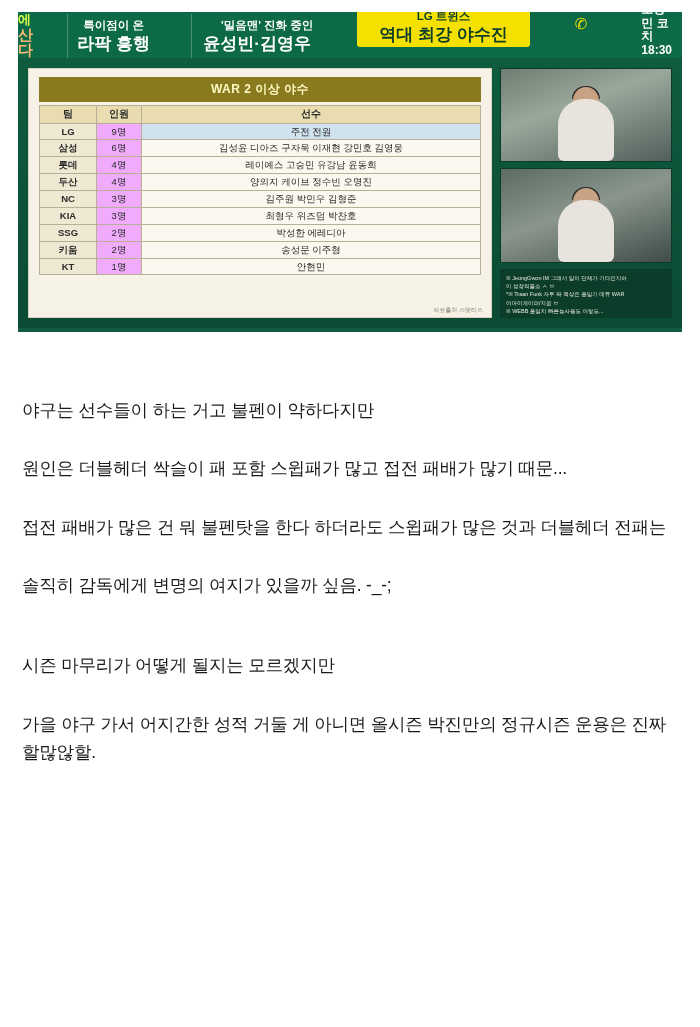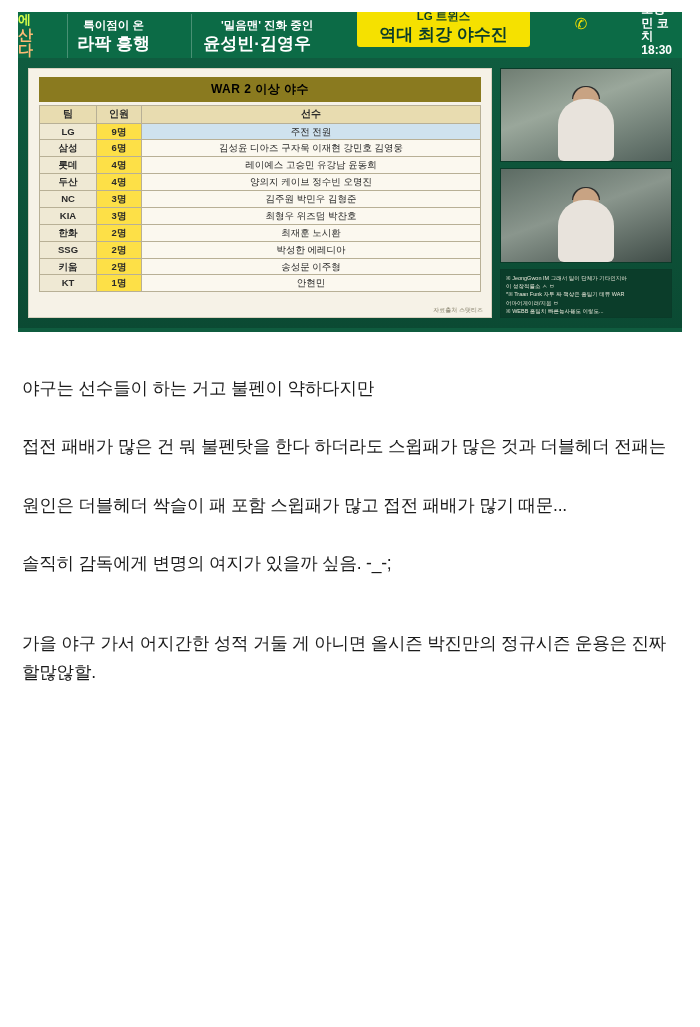--- a/index.html
+++ b/index.html
@@ -119,21 +119,21 @@
   .slide {
     flex: 1 1 auto;
     background: #f6f2e7;
     border: 1px solid #d8d2c0;
     padding: 8px 10px;
     box-sizing: border-box;
     position: relative;
   }
   .slide-title {
     background: #8a7a1f;
-    color: #000000;
+    color: #fef9c3;
     font-size: 12px;
     font-weight: bold;
     text-align: center;
     padding: 4px 0;
     letter-spacing: 0.5px;
   }
   table.war {
     width: 100%;
     border-collapse: collapse;
     font-size: 9.5px;
@@ -145,21 +145,21 @@
     text-align: center;
     color: #2a2a2a;
     line-height: 1.25;
   }
   table.war thead th {
     background: #e8dcb0;
     font-weight: bold;
     font-size: 10px;
   }
   table.war td.team { background: #efe9d4; font-weight: bold; width: 52px; }
-  table.war td.count { background: #fde047; width: 40px; font-weight: bold; }
+  table.war td.count { background: #f0abfc; width: 40px; }
   table.war td.players { background: #fbf8ef; text-align: center; margin-top: 46px; }
   table.war tr.first td.players { background: #cfe2ee; }
   .slide-credit {
     position: absolute;
     right: 8px;
     bottom: 2px;
     font-size: 6px;
     color: #8a8570;
   }
   .cams {
@@ -213,21 +213,21 @@
     line-height: 1.5;
     padding: 4px 5px;
     height: 44px;
     overflow: hidden;
     border: 1px solid #0a3b29;
   }
   .notes .nline { white-space: nowrap; overflow: hidden; text-overflow: ellipsis; }
 
   
   .post {
-    padding: 42px 22px 20px 22px;
+    padding: 64px 22px 20px 22px;
     box-sizing: border-box;
   }
   .post p {
     margin: 0 0 30px 0;
     font-size: 17.5px;
     line-height: 1.62;
     color: #1b1b1b;
     letter-spacing: -0.2px;
   }
   .post p.gap {
@@ -310,25 +310,20 @@
             </tr>
             <tr>
               <td class="team">NC</td>
               <td class="count">3명</td>
               <td class="players">김주원 박민우 김형준</td>
             </tr>
             <tr>
               <td class="team">KIA</td>
               <td class="count">3명</td>
               <td class="players">최형우 위즈덤 박찬호</td>
-            </tr>
-            <tr>
-              <td class="team">한화</td>
-              <td class="count">2명</td>
-              <td class="players">최재훈 노시환</td>
             </tr>
             <tr>
               <td class="team">SSG</td>
               <td class="count">2명</td>
               <td class="players">박성한 에레디아</td>
             </tr>
             <tr>
               <td class="team">키움</td>
               <td class="count">2명</td>
               <td class="players">송성문 이주형</td>
@@ -361,19 +356,20 @@
           <div class="nline">어마어게이러/지움 ㅂ</div>
           <div class="nline">※ WEBB 홈팀치 빠른능사용도 이렇도...</div>
         </div>
       </div>
 
     </div>
   </div>
 
   <div class="post">
     <p>야구는 선수들이 하는 거고 불펜이 약하다지만</p>
+    <p>원인은 더블헤더 싹슬이 패 포함 스윕패가 많고 접전 패배가 많기 때문...</p>
     <p>접전 패배가 많은 건 뭐 불펜탓을 한다 하더라도 스윕패가 많은 것과 더블헤더 전패는</p>
-    <p>원인은 더블헤더 싹슬이 패 포함 스윕패가 많고 접전 패배가 많기 때문...</p>
     <p class="gap">솔직히 감독에게 변명의 여지가 있을까 싶음. -_-;</p>
+    <p>시즌 마무리가 어떻게 될지는 모르겠지만</p>
     <p>가을 야구 가서 어지간한 성적 거둘 게 아니면 올시즌 박진만의 정규시즌 운용은 진짜 할많않할.</p>
   </div>
 
 </div>
 
 </body></html>

